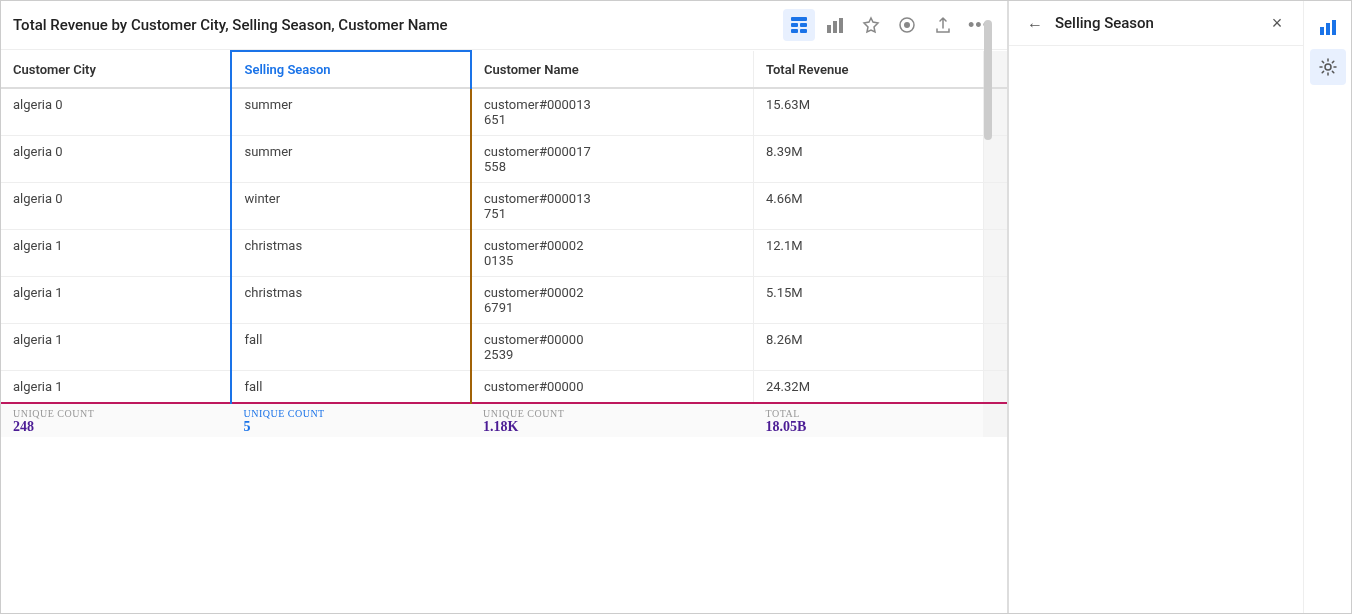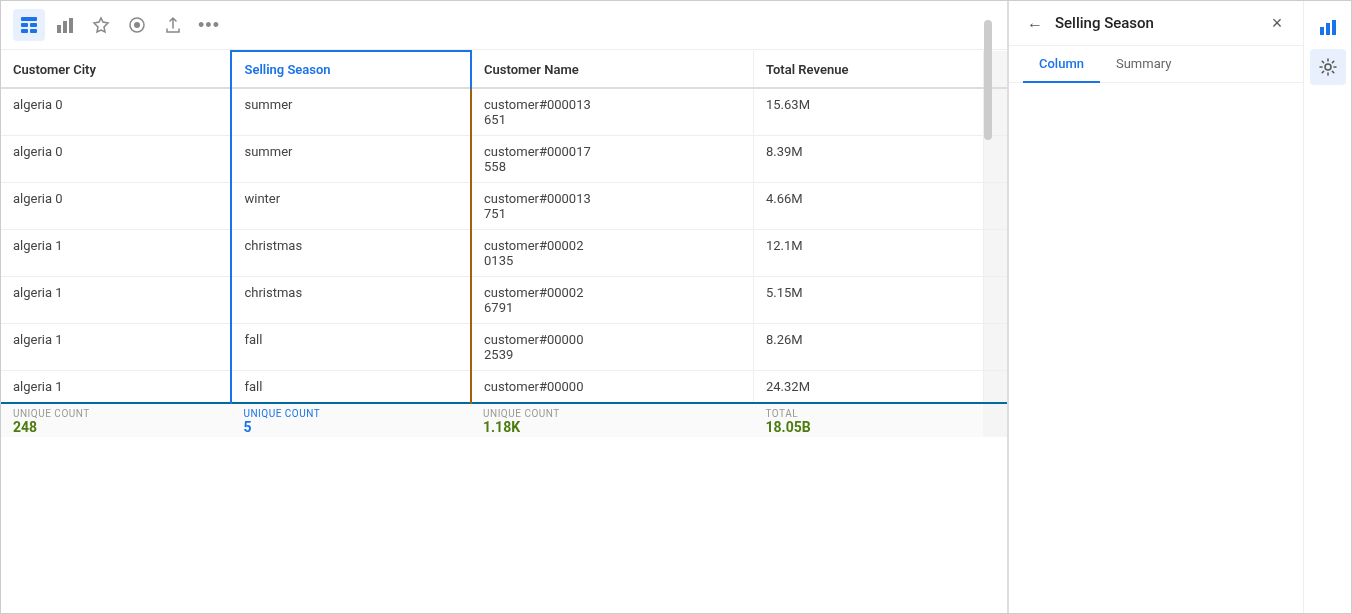--- a/index.html
+++ b/index.html
@@ -93,37 +93,38 @@
       border-right: 1px solid #eee;
       color: #444;
       font-size: 13px;
     }
     tbody td.selected-col {
       border-left: 2px solid #1a73e8;
       border-right: 2px solid #a16207;
       margin-left: 31px;
     }
     .footer-row {
-      border-top: 2px solid #0369a1;
+      border-top: 2px solid #be185d;
       background: #fafafa;
+      font-family: Liberation Serif, serif;
     }
     .footer-row td {
       padding: 4px 12px 2px;
     }
     .footer-label {
       font-size: 10px;
       color: #999;
       text-transform: uppercase;
       letter-spacing: 0.5px;
       display: block;
     }
     .footer-value {
       font-size: 14px;
       font-weight: 700;
-      color: #4d7c0f;
+      color: #4c1d95;
       display: block;
     }
     .footer-row td.selected-col .footer-label,
     .footer-row td.selected-col .footer-value {
       color: #1a73e8;
     }
     .scrollbar-thumb {
       width: 8px;
       height: 120px;
       background: #ccc;
@@ -268,20 +269,21 @@
     .sidebar-icon-btn.active { background: #e8f0fe; color: #1a73e8; }
   </style>
 </head>
 <body>
 
 <div class="main-container">
 
   <div class="table-section">
 
     <div class="table-header-bar">
+      <span class="table-title">Total Revenue by Customer City, Selling Season, Customer Name</span>
       <div class="toolbar-icons">
         <button class="toolbar-btn active" title="Table">
           <svg width="18" height="18" viewBox="0 0 18 18" fill="none" xmlns="http://www.w3.org/2000/svg">
             <rect x="1" y="1" width="16" height="4" rx="1" fill="#1a73e8"></rect>
             <rect x="1" y="7" width="7" height="4" rx="1" fill="#1a73e8"></rect>
             <rect x="10" y="7" width="7" height="4" rx="1" fill="#1a73e8"></rect>
             <rect x="1" y="13" width="7" height="4" rx="1" fill="#1a73e8"></rect>
             <rect x="10" y="13" width="7" height="4" rx="1" fill="#1a73e8"></rect>
           </svg>
         </button>
@@ -421,28 +423,20 @@
     <div class="panel-header">
       <button class="panel-back-btn">
         <span>←</span>
       </button>
       <span class="panel-title">Selling Season</span>
       <button class="panel-close-btn">
         <span>×</span>
       </button>
     </div>
 
-    <div class="panel-tabs">
-      <div class="panel-tab active">
-        <span>Column</span>
-      </div>
-      <div class="panel-tab">
-        <span>Summary</span>
-      </div>
-    </div>
 
   </div>
 
   <div class="sidebar-icons">
     <button class="sidebar-icon-btn" title="Chart">
       <svg width="20" height="20" viewBox="0 0 20 20" fill="none">
         <rect x="2" y="10" width="4" height="8" fill="#1a73e8"></rect>
         <rect x="8" y="6" width="4" height="12" fill="#1a73e8"></rect>
         <rect x="14" y="3" width="4" height="15" fill="#1a73e8"></rect>
       </svg>

